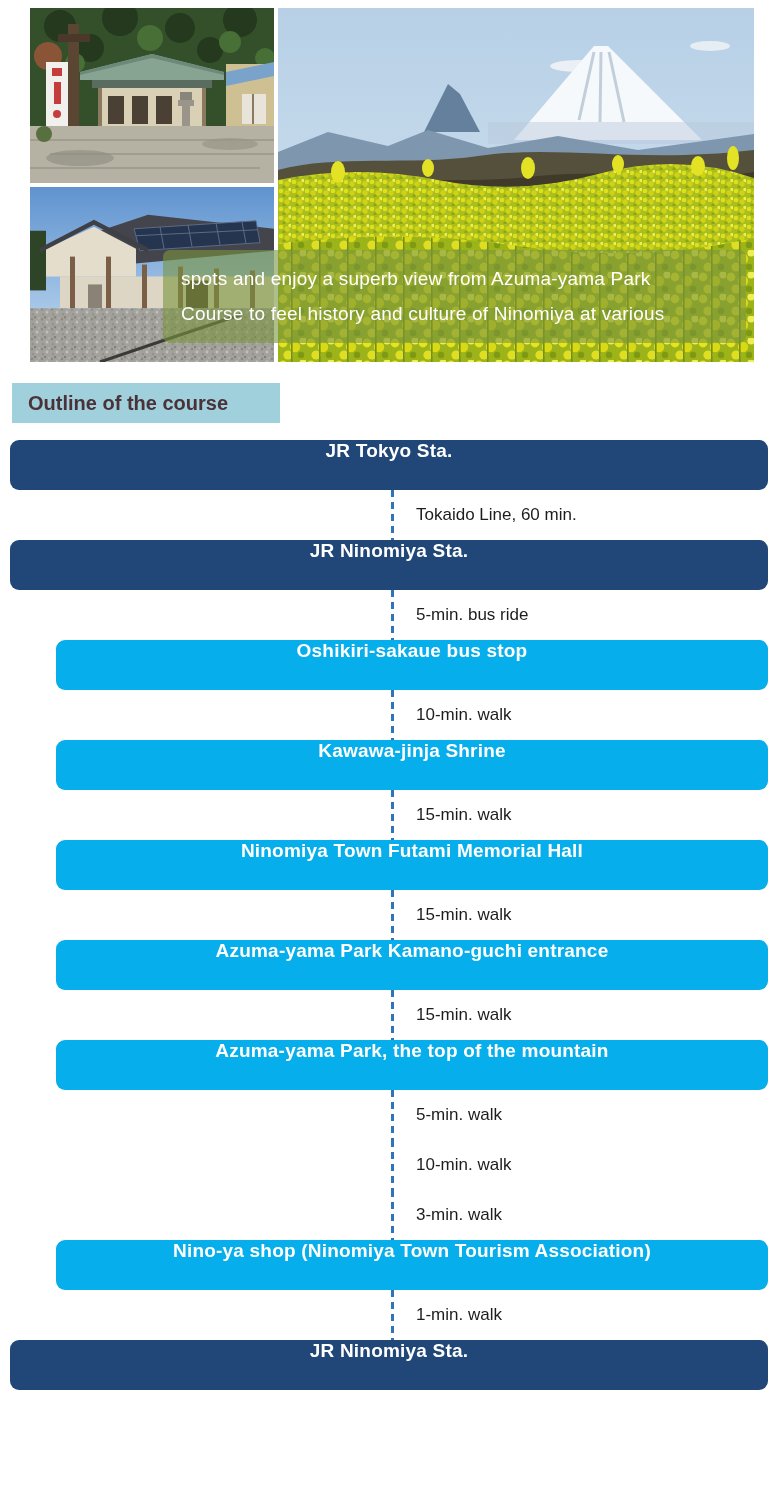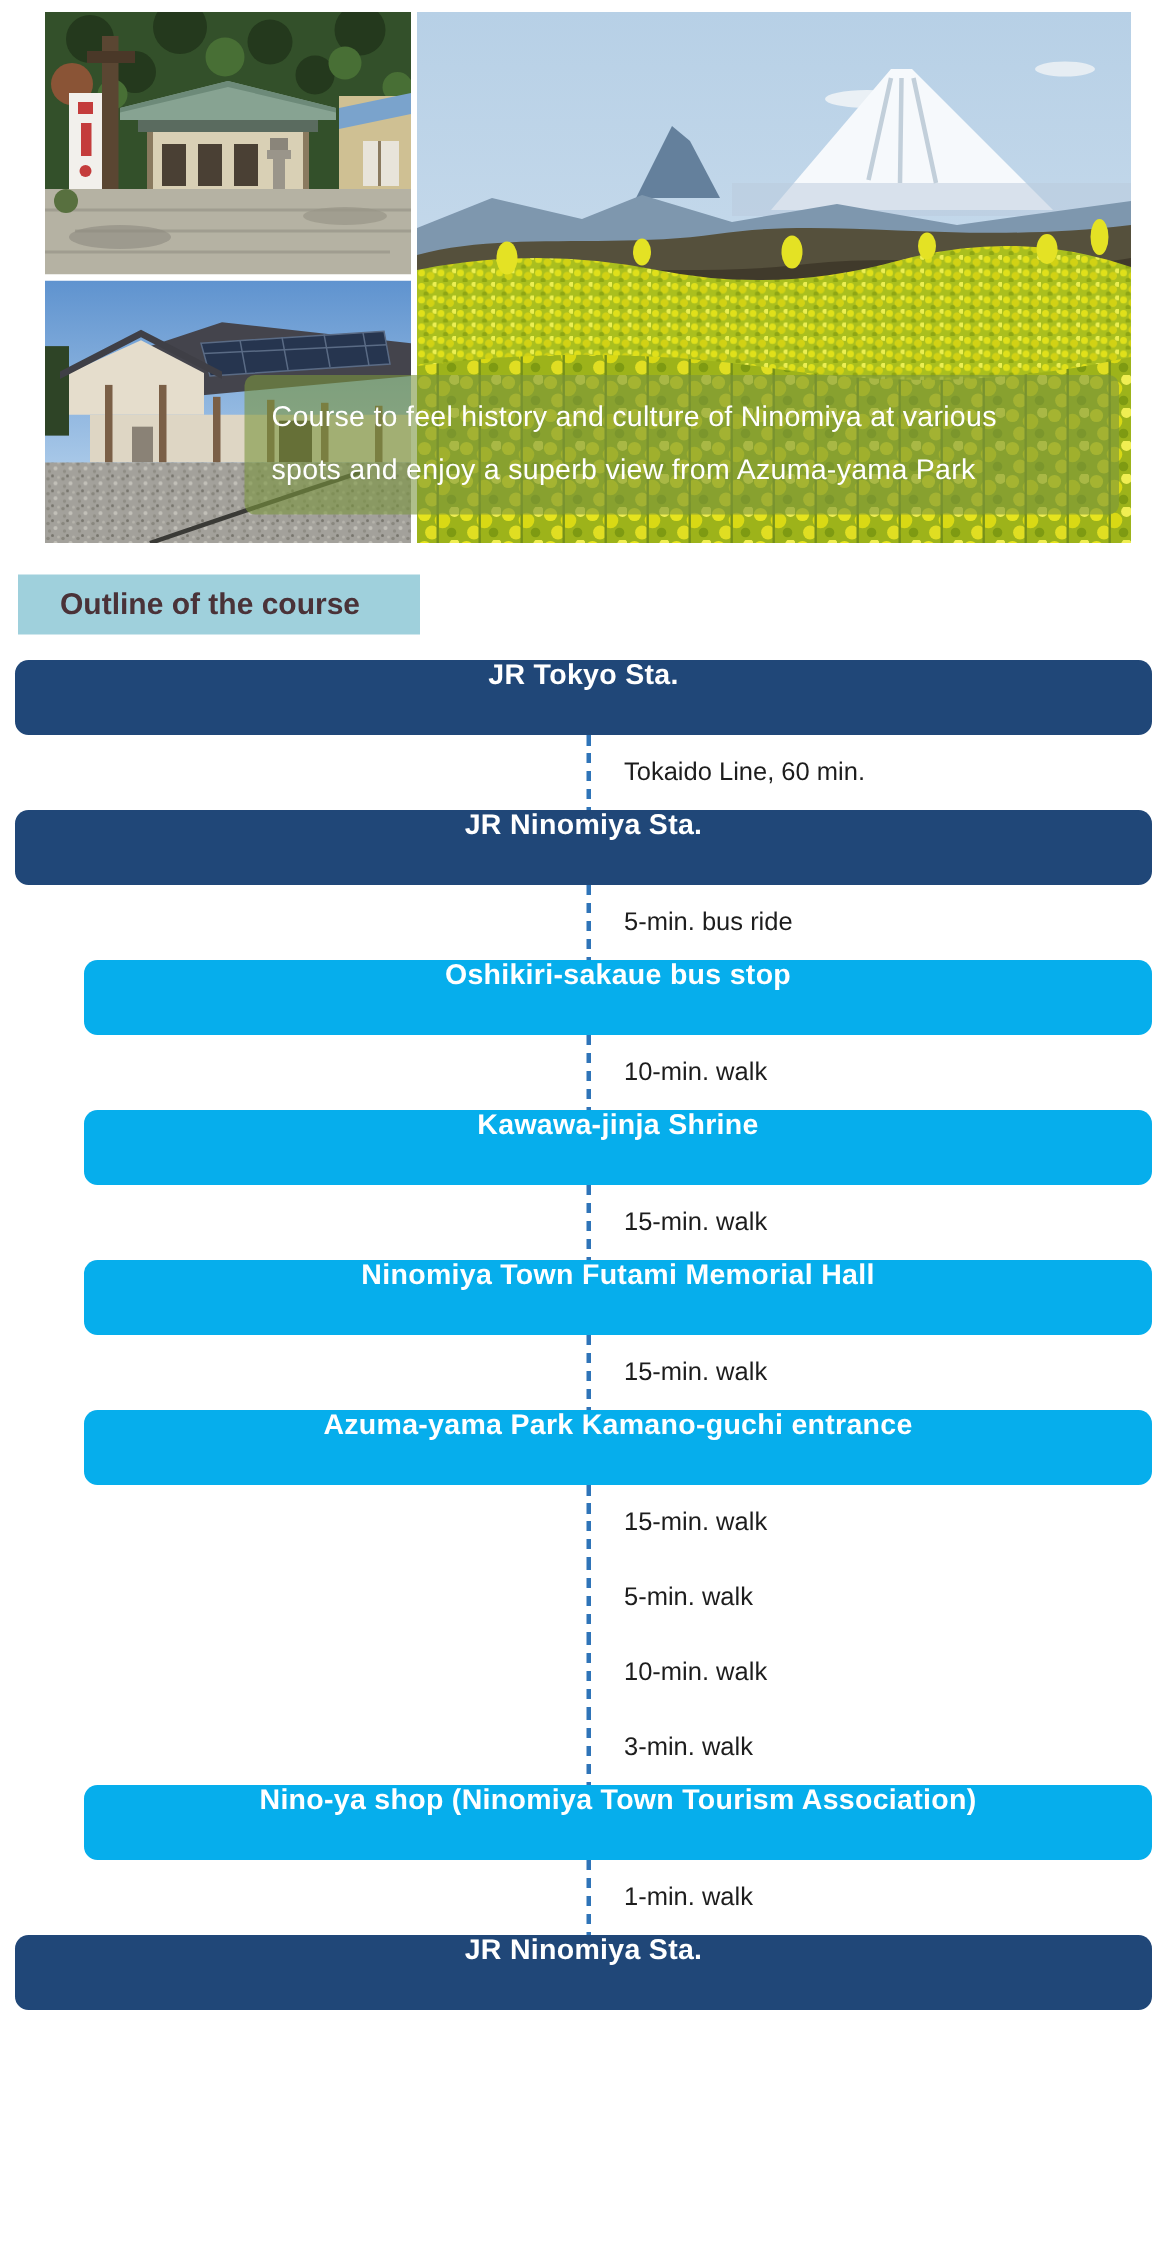--- a/index.html
+++ b/index.html
@@ -44,21 +44,21 @@
     line-height: 35px;
     letter-spacing: 0.2px;
   }
 
   
   .section-title {
     margin: 21px 0 0 12px;
     width: 268px;
     height: 40px;
     box-sizing: border-box;
-    padding-left: 28px;
+    padding-left: 16px;
     line-height: 40px;
     font-size: 20px;
     font-weight: 700;
     background: var(--heading-bg, #9fd0dc);
     color: var(--heading-text, #4a3238);
   }
 
   
   .itinerary { margin: 17px 10px 14px 10px; }
   .stop {
@@ -266,22 +266,22 @@
             <ellipse cx="250" cy="160" rx="7" ry="11"></ellipse>
             <ellipse cx="340" cy="156" rx="6" ry="9"></ellipse>
             <ellipse cx="420" cy="158" rx="7" ry="10"></ellipse>
             <ellipse cx="455" cy="150" rx="6" ry="12"></ellipse>
           </g>
         </g>
       </svg>
     </div>
 
     <div class="hero-caption">
+      <div>spots and enjoy a superb view from Azuma-yama Park</div>
       <div>Course to feel history and culture of Ninomiya at various</div>
-      <div>spots and enjoy a superb view from Azuma-yama Park</div>
     </div>
   </div>
 
   <div class="section-title">Outline of the course</div>
 
   <div class="itinerary" id="itinerary">
       <div class="stop station">
     <span>JR Tokyo Sta.</span>
   </div>
       <div class="leg">
@@ -316,20 +316,23 @@
     <span class="dash"></span>
     <span class="leg-label">15-min. walk</span>
   </div>
       <div class="stop spot">
     <span>Azuma-yama Park Kamano-guchi entrance</span>
   </div>
       <div class="leg">
     <span class="dash"></span>
     <span class="leg-label">15-min. walk</span>
   </div>
+      <div class="stop spot">
+    <span>Azuma-yama Park, the top of the mountain</span>
+  </div>
       <div class="leg">
     <span class="dash"></span>
     <span class="leg-label">5-min. walk</span>
   </div>
       <div class="leg">
     <span class="dash"></span>
     <span class="leg-label">10-min. walk</span>
   </div>
       <div class="leg">
     <span class="dash"></span>

